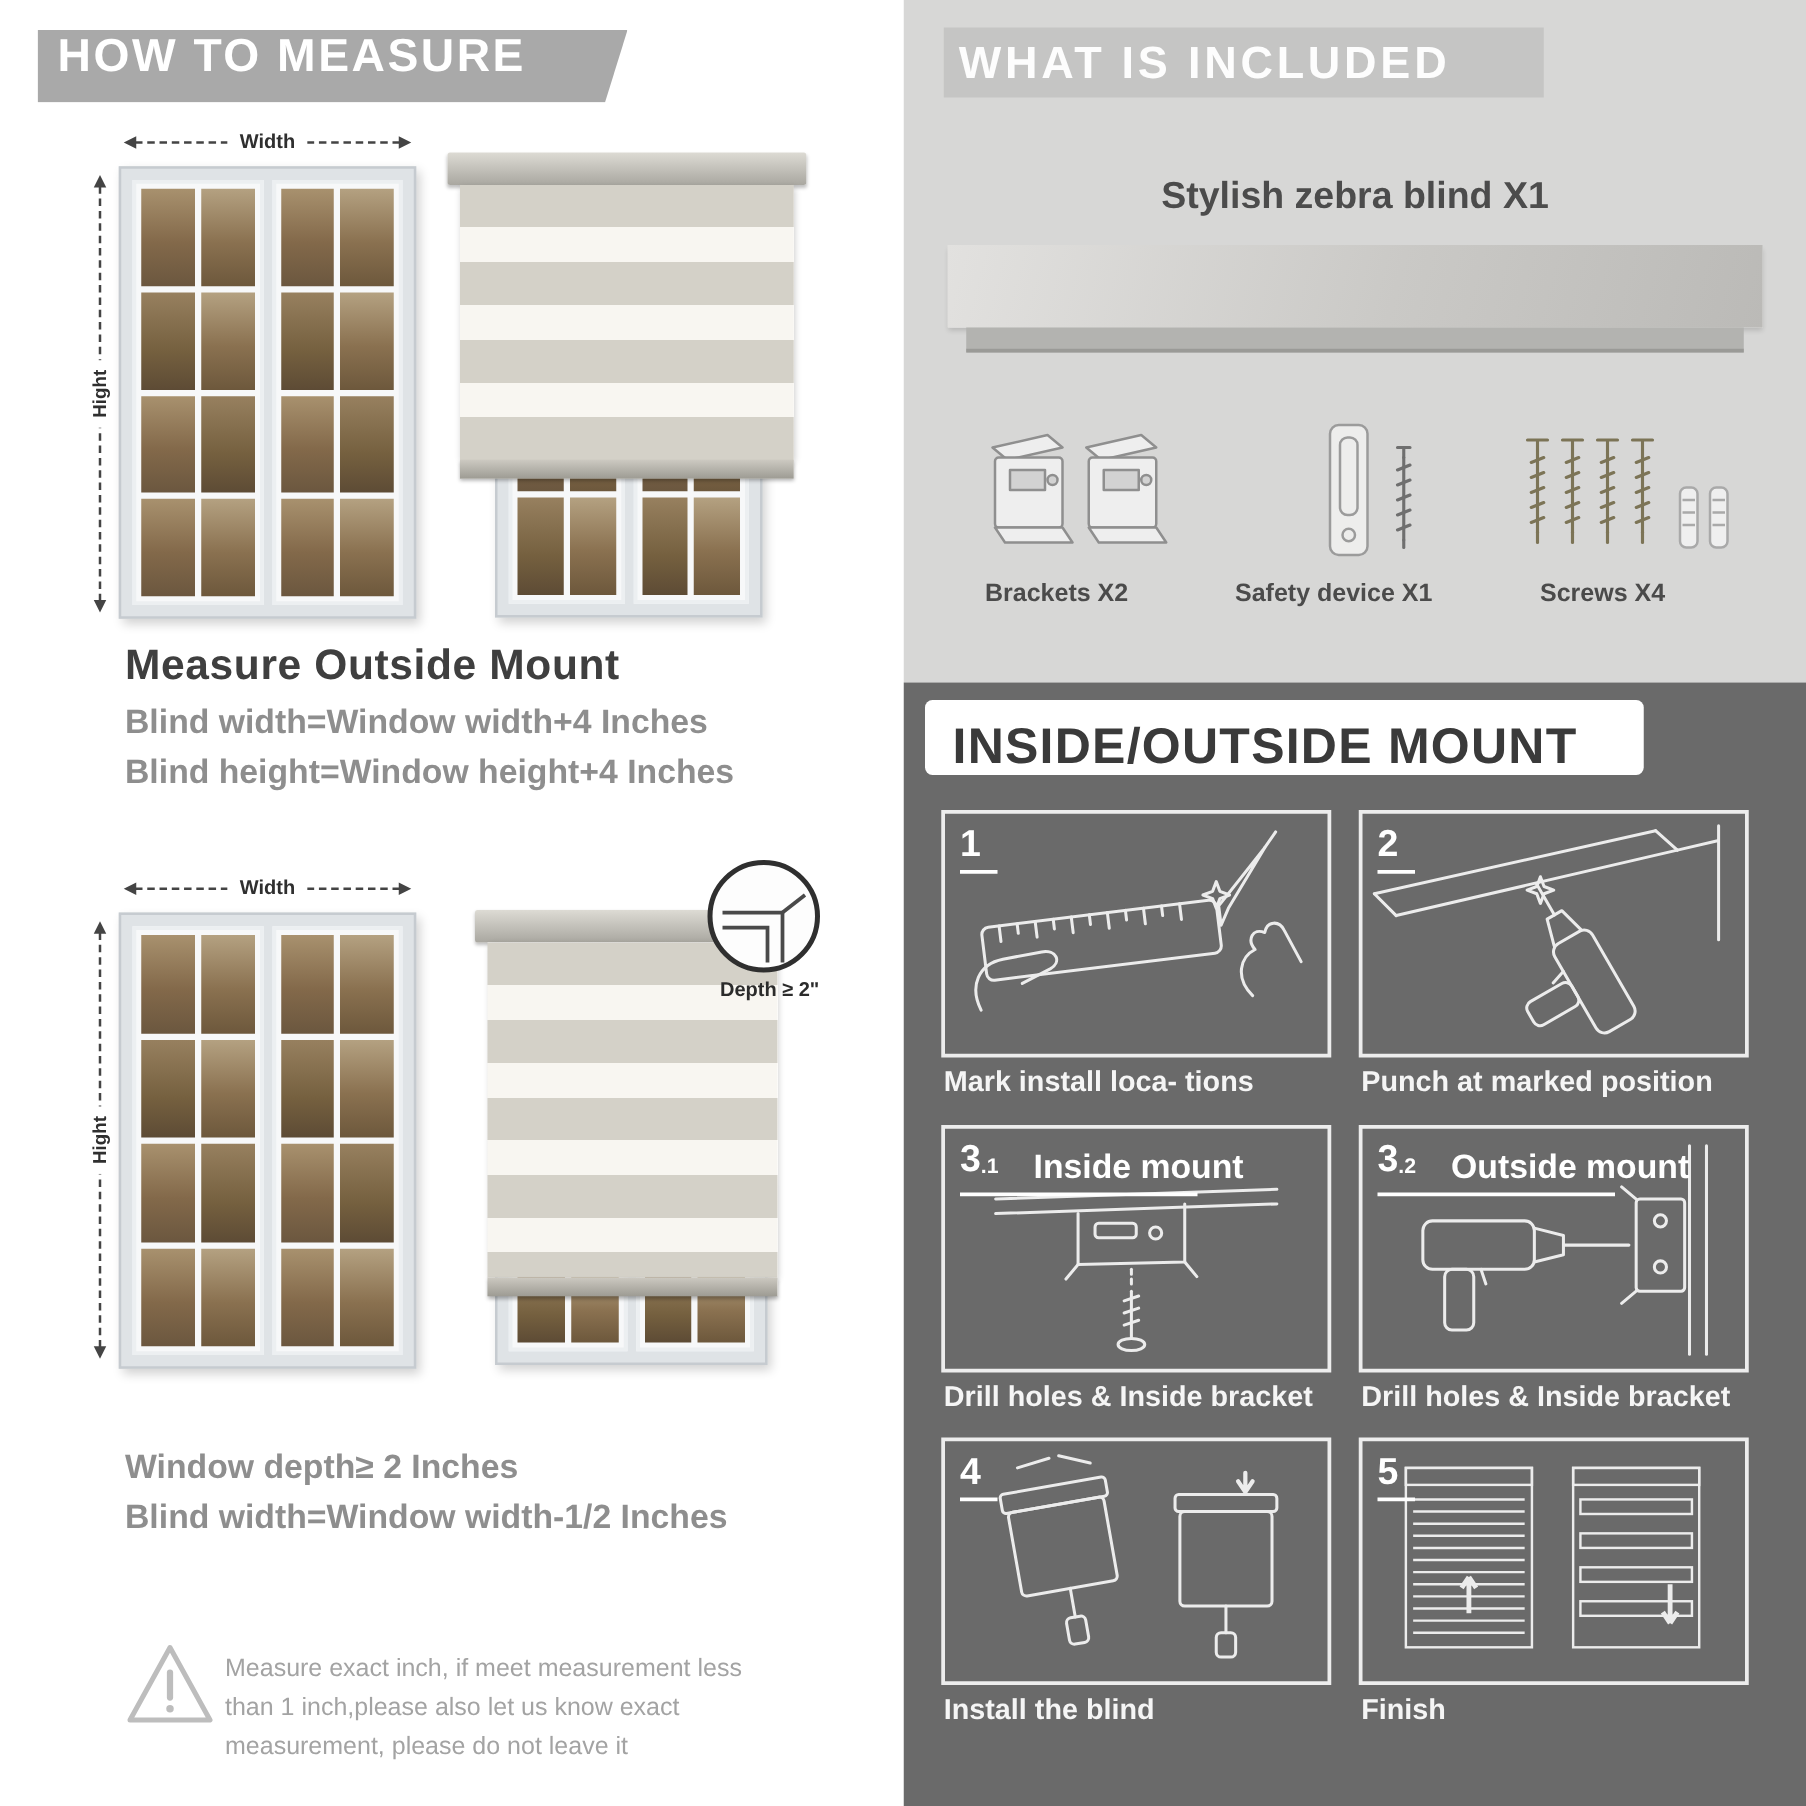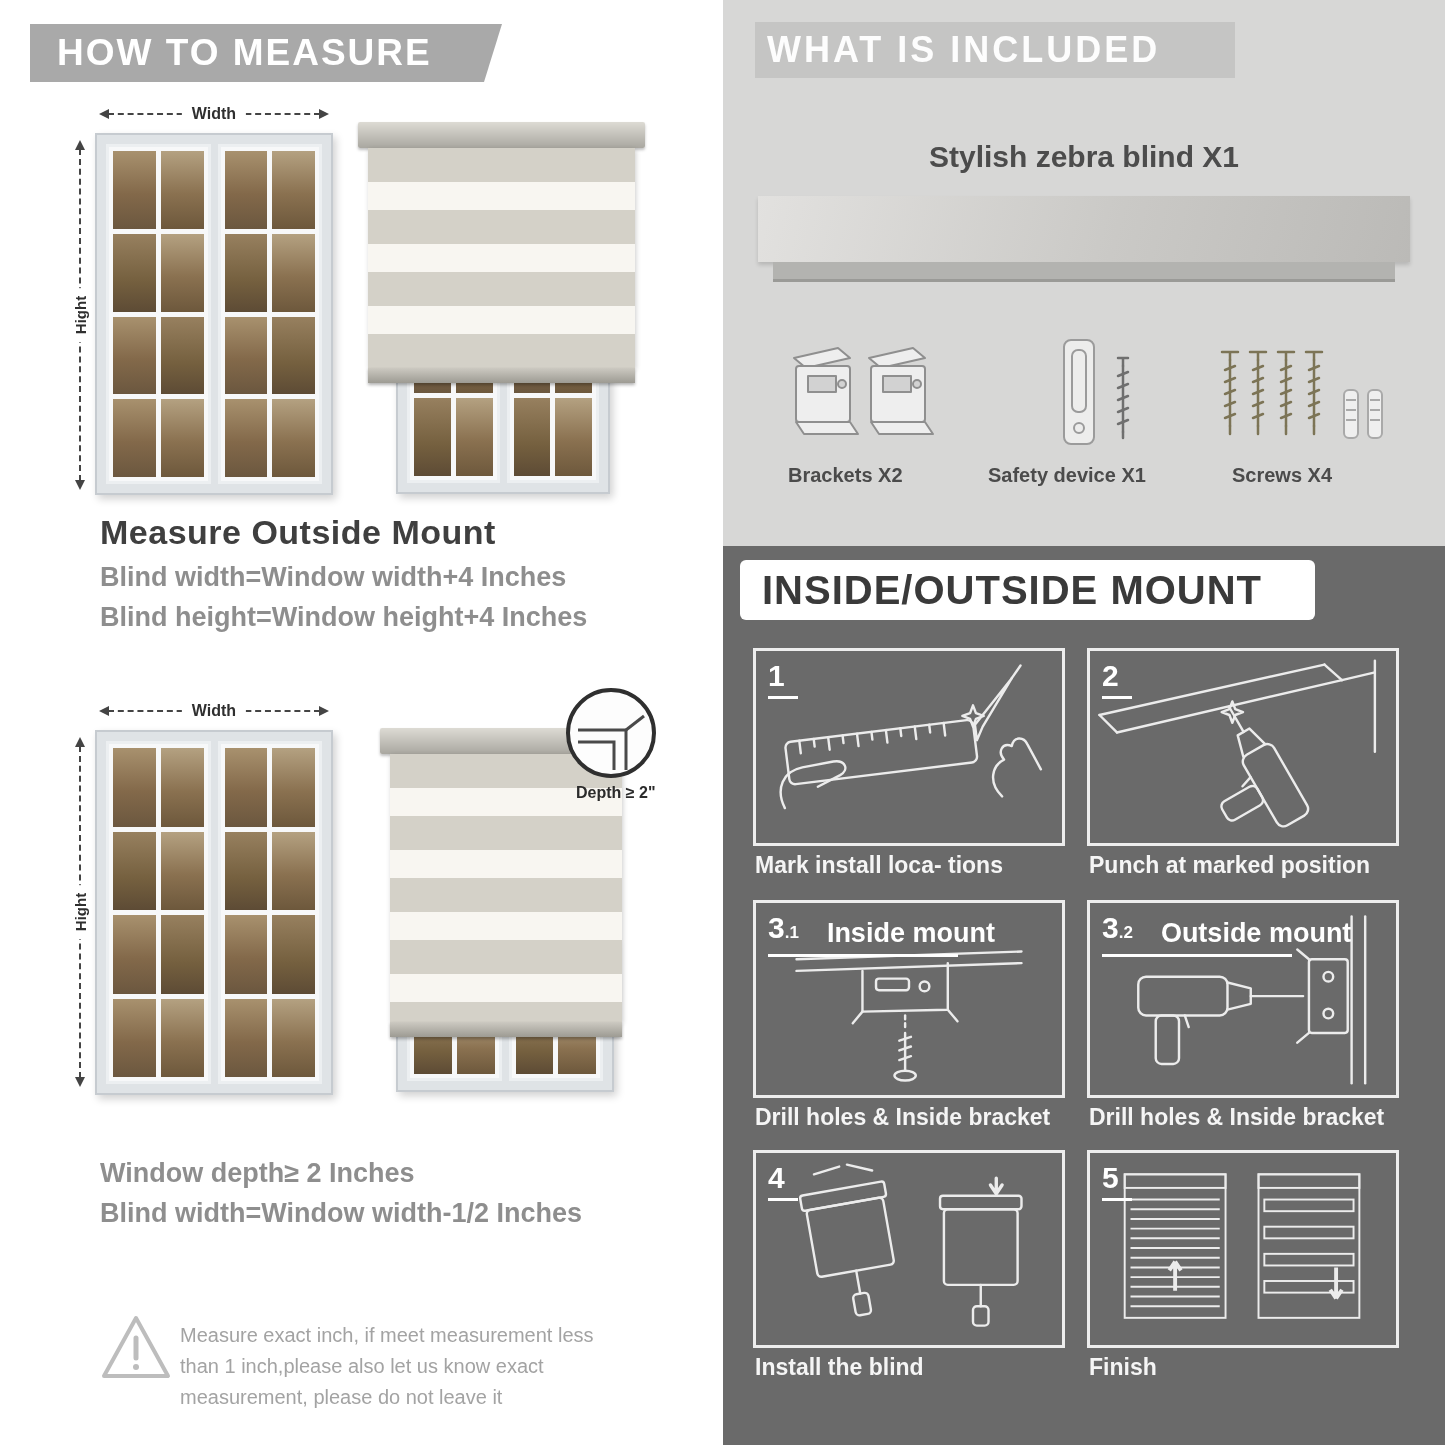--- a/index.html
+++ b/index.html
@@ -1,21 +1,21 @@
 <!DOCTYPE html>
 <html><head>
 <meta charset="utf-8">
 <style>
   * { margin:0; padding:0; box-sizing:border-box; }
   body { font-family:"Liberation Sans", sans-serif; background:#fff; }
   #page { position:relative; width:1445px; height:1445px; background:#ffffff; overflow:hidden; }
 
   
   .left-banner { position:absolute; left:30px; top:24px; width:472px; height:58px; background:#a9a9a9;
-    clip-path:polygon(0 0,100% 0,calc(100% - 18px) 100%,0 100%); display:flex; align-items:center; padding-left:27px; }
+    clip-path:polygon(0 0,100% 0,calc(100% - 18px) 100%,0 100%); display:flex; padding-left:16px; }
   .left-banner span { color:#ffffff; font-weight:bold; font-size:37px; letter-spacing:2px; }
 
   .h-title { position:absolute; font-size:34px; font-weight:bold; color:#3f3f3f; letter-spacing:.5px; }
   .spec-line { position:absolute; font-size:27px; font-weight:bold; color:#8e8e8e; }
 
   
   .window { position:absolute; background:#dfe3e6; border:2px solid #c6cbd0; padding:9px; display:flex; gap:7px;
     box-shadow:3px 4px 8px rgba(0,0,0,.18); z-index:1; }
   .sash { flex:1; background:#f7f8f9; border:3px solid #eceff1; padding:4px; display:grid;
     grid-template-columns:1fr 1fr; gap:5px; }
@@ -57,21 +57,21 @@
     display:flex; align-items:center; padding-left:12px; }
   .included-banner span { color:#fdfdfd; font-weight:bold; font-size:36px; letter-spacing:3px; }
   .product-label { position:absolute; left:723px; top:140px; width:722px; text-align:center; font-size:30px; font-weight:bold; color:#4c4c4c; }
   .headrail { position:absolute; left:758px; top:196px; width:652px; height:66px;
     background:linear-gradient(105deg,#e2e1df 0%,#cac9c6 55%,#bbbab7 100%); box-shadow:0 3px 4px rgba(0,0,0,.15); }
   .headrail-lip { position:absolute; left:773px; top:262px; width:622px; height:20px; background:#b3b3b0; border-bottom:3px solid #9a9a97; }
   .item-label { position:absolute; top:464px; font-size:20px; font-weight:bold; color:#4b4b4b; }
 
   .right-bottom { position:absolute; left:723px; top:546px; width:722px; height:899px; background:#6a6a6a; }
   .mount-banner { position:absolute; left:740px; top:560px; width:575px; height:60px; background:#ffffff; border-radius:6px;
-    display:flex; align-items:center; padding-left:22px; }
+    display:flex; align-items:flex-end; padding-left:22px; }
   .mount-banner span { color:#3a3a3a; font-weight:bold; font-size:40px; letter-spacing:1px; }
 
   .cell { position:absolute; width:312px; height:198px; border:3px solid #ededed; }
   .step-head { position:absolute; top:10px; left:12px; z-index:3; }
   .step-head-row { display:flex; align-items:flex-start; }
   .step-num { font-size:30px; font-weight:bold; color:#fff; line-height:1; }
   .step-sub { font-size:17px; font-weight:bold; color:#fff; margin-top:10px; }
   .step-label { font-size:27px; font-weight:bold; color:#fff; margin-left:28px; margin-top:5px; }
   .step-underline { width:30px; height:3px; background:#fff; margin-top:5px; }
   .cell.has-label .step-underline { width:190px; }

